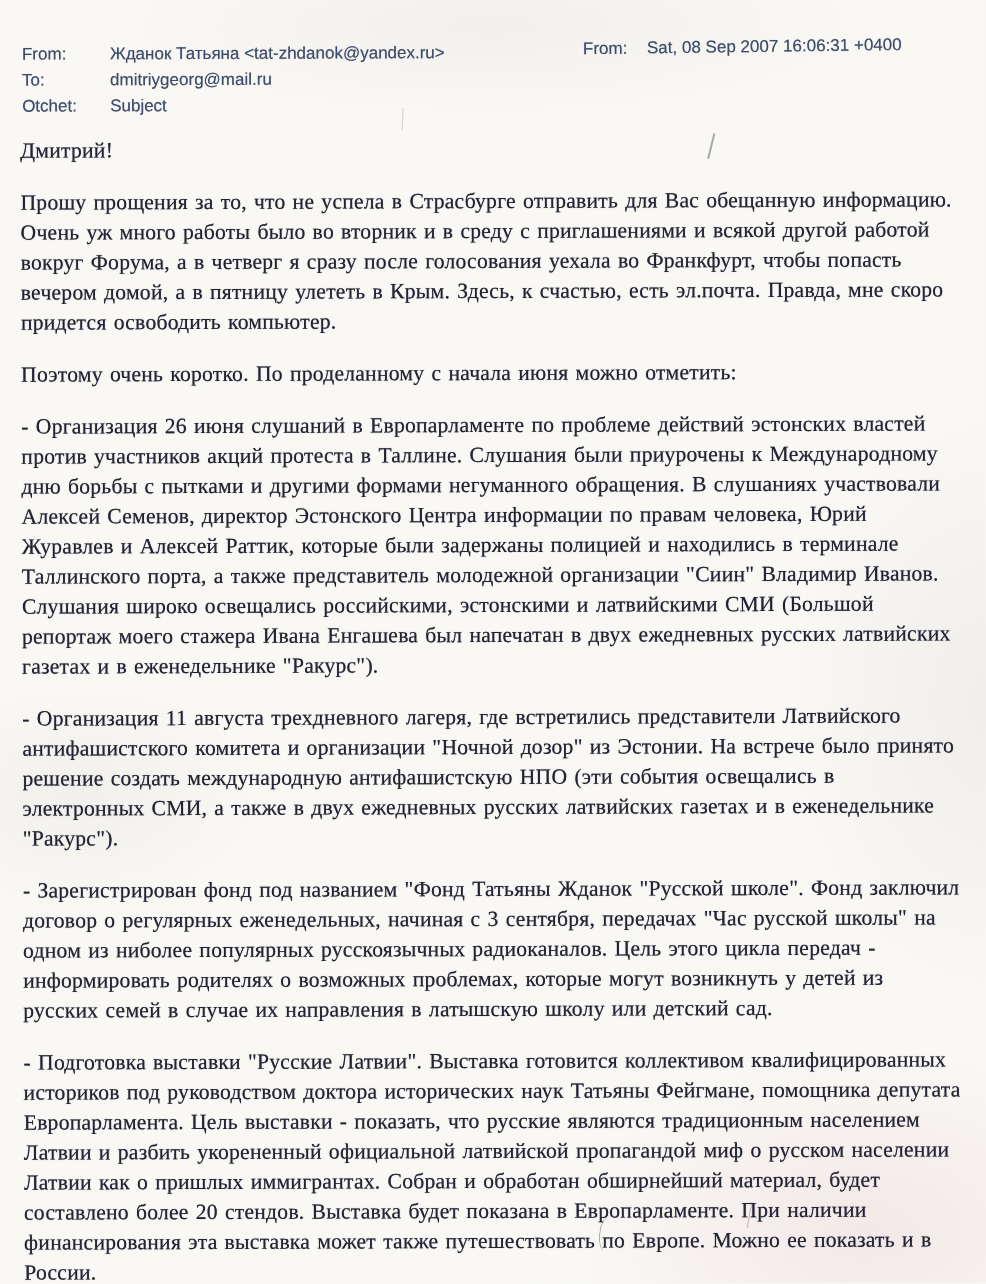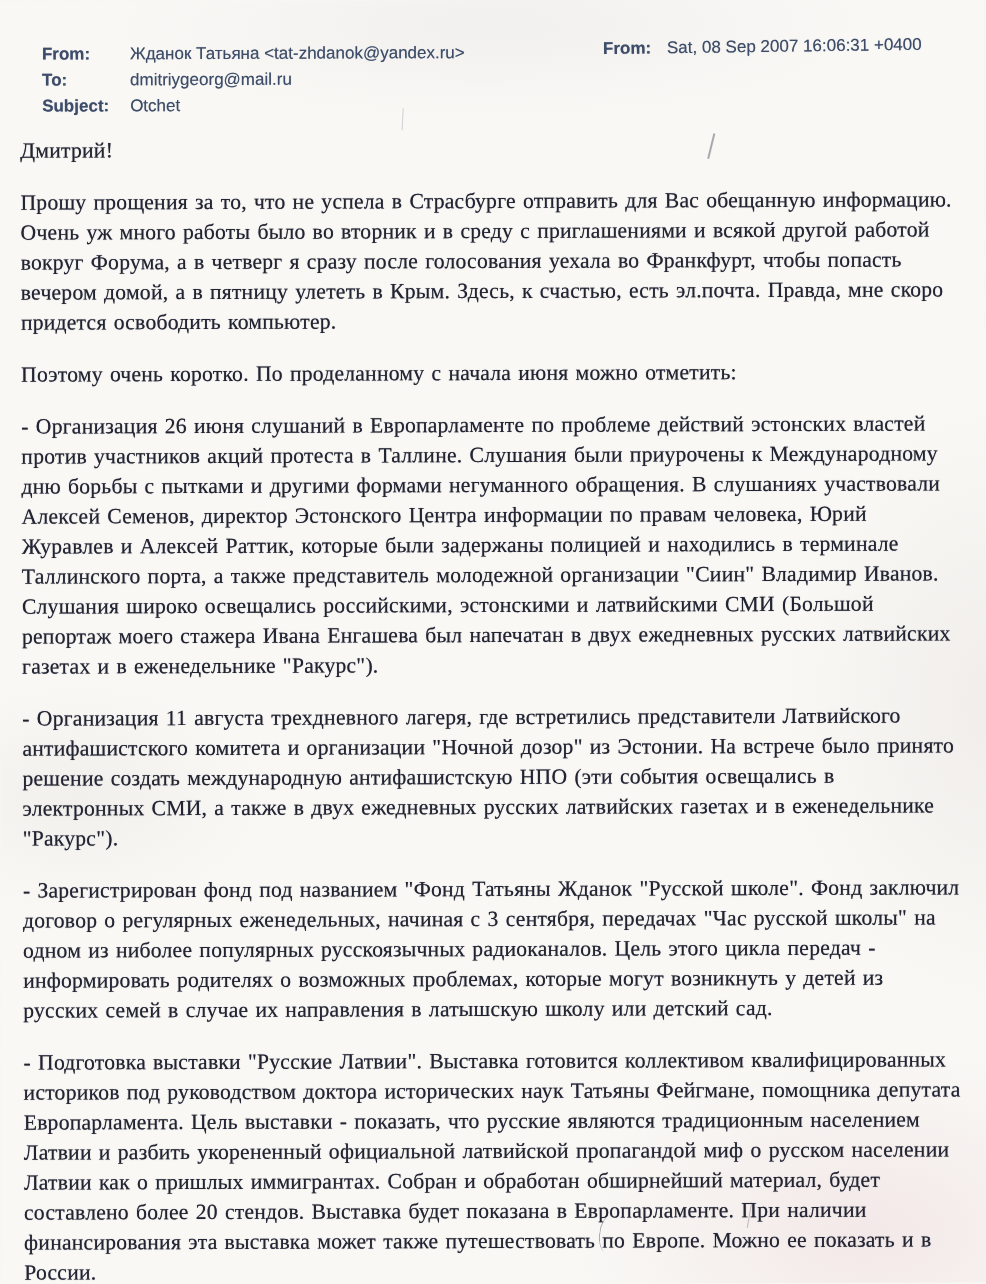--- a/index.html
+++ b/index.html
@@ -23,21 +23,21 @@
   
   .header {
     position: relative;
     padding: 40px 0 0 24px;
     font-family: "Liberation Sans", sans-serif;
     font-size: 17px;
     color: #3d4c68;
     text-shadow: 0 0 0.7px rgba(61,76,104,0.55);
   }
   .hrow { display: flex; line-height: 26px; }
-  .hlabel { width: 88px; font-weight: bold; margin-left: 20px; }
+  .hlabel { width: 88px; font-weight: normal; }
   .sent-block {
     position: absolute; left: 585px; top: 38px;
     display: flex; transform: rotate(-0.55deg);
   }
   .sent-block .hlabel { width: 64px; }
   
   .body {
     padding: 16px 0 0 22px;
     font-size: 21.7px;
     color: #222432;
@@ -66,22 +66,22 @@
   <div class="header">
     <div class="hrow">
       <span class="hlabel">From:</span>
       <span class="hvalue">Жданок Татьяна &lt;tat-zhdanok@yandex.ru&gt;</span>
     </div>
     <div class="hrow">
       <span class="hlabel">To:</span>
       <span class="hvalue">dmitriygeorg@mail.ru</span>
     </div>
     <div class="hrow">
-      <span class="hlabel">Subject:</span>
-      <span class="hvalue">Otchet</span>
+      <span class="hlabel">Otchet:</span>
+      <span class="hvalue">Subject</span>
     </div>
     <div class="sent-block">
       <span class="hlabel">From:</span>
       <span class="hvalue">Sat, 08 Sep 2007 16:06:31 +0400</span>
     </div>
   </div>
 
   <div class="body">
       <div class="para">
         <div class="line">Дмитрий!</div>

